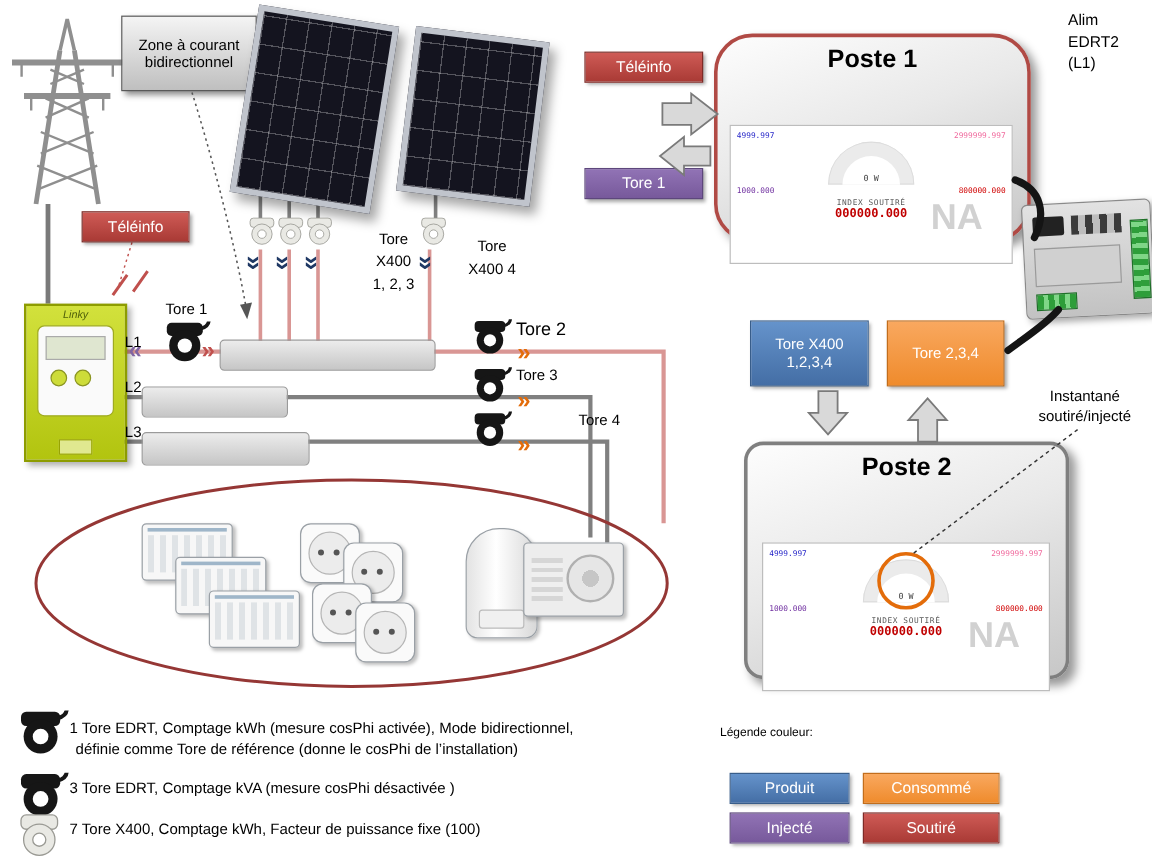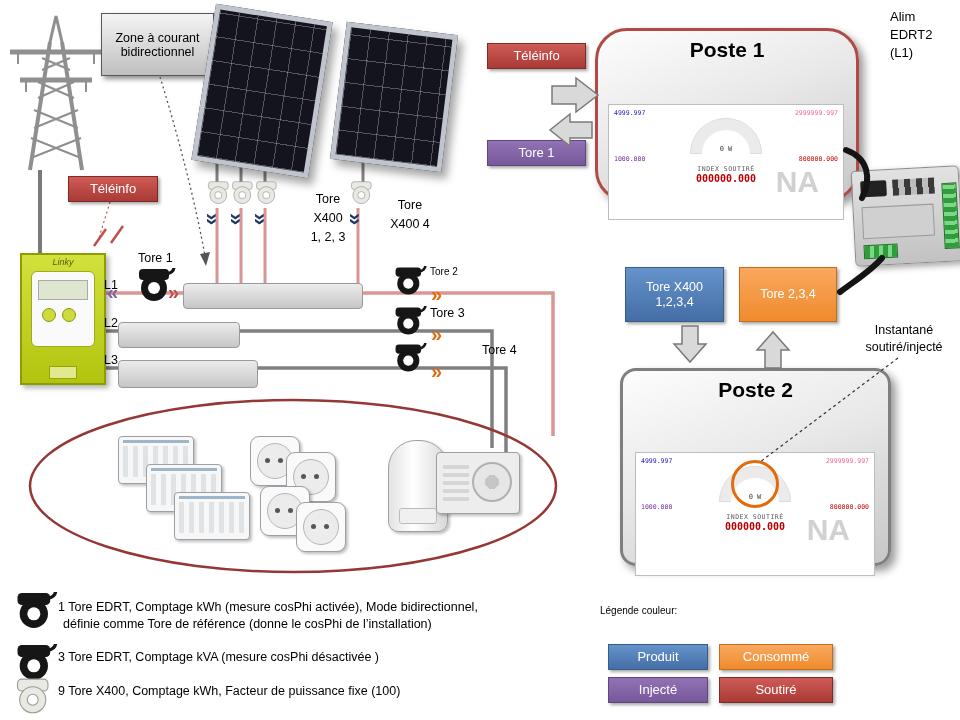--- a/index.html
+++ b/index.html
@@ -200,21 +200,21 @@
   <div class="txt" style="left:138px;top:251px;font-size:12.5px;">Tore 1</div>
   <div class="txt" style="left:298px;top:190px;width:60px;text-align:center;font-size:12.5px;line-height:1.5;">
     <div>Tore</div>
     <div>X400</div>
     <div>1, 2, 3</div>
   </div>
   <div class="txt" style="left:382px;top:196px;width:56px;text-align:center;font-size:12.5px;line-height:1.5;">
     <div>Tore</div>
     <div>X400 4</div>
   </div>
-  <div class="txt" style="left:430px;top:266px;font-size:10px;text-align:right;">Tore 2</div>
+  <div class="txt" style="left:430px;top:266px;font-size:15px;text-align:right;">Tore 2</div>
   <div class="txt" style="left:430px;top:306px;font-size:12.5px;">Tore 3</div>
   <div class="txt" style="left:446px;top:343px;font-size:12.5px;margin-left:36px;">Tore 4</div>
 
   <div class="radiator" style="left:118px;top:436px;"></div>
   <div class="radiator" style="left:146px;top:464px;"></div>
   <div class="radiator" style="left:174px;top:492px;"></div>
   <div class="outlet" style="left:250px;top:436px;"></div>
   <div class="outlet" style="left:286px;top:452px;"></div>
   <div class="outlet" style="left:260px;top:486px;"></div>
   <div class="outlet" style="left:296px;top:502px;"></div>
@@ -298,21 +298,21 @@
   <svg class="s" style="left:14px;top:644px;" width="44" height="37" viewBox="0 0 40 34">
       <use href="#toreB"></use>
     </svg>
   <svg class="s" style="left:14px;top:678px;" width="44" height="37" viewBox="0 0 40 34">
       <use href="#toreL"></use>
     </svg>
 
   <div class="leg-text" style="left:58px;top:600px;">1 Tore EDRT, Comptage kWh (mesure cosPhi activée), Mode bidirectionnel,</div>
   <div class="leg-text" style="left:63px;top:617px;">définie comme Tore de référence (donne le cosPhi de l’installation)</div>
   <div class="leg-text" style="left:58px;top:650px;">3 Tore EDRT, Comptage kVA (mesure cosPhi désactivée )</div>
-  <div class="leg-text" style="left:58px;top:684px;">9 Tore X400, Comptage kWh, Facteur de puissance fixe (100)</div>
+  <div class="leg-text" style="left:58px;top:684px;">7 Tore X400, Comptage kWh, Facteur de puissance fixe (100)</div>
 
   <div class="txt" style="left:600px;top:605px;font-size:10px;">Légende couleur:</div>
   <div class="box blue lc-box" style="left:608px;top:644px;">
     <span>Produit</span>
   </div>
   <div class="box orange lc-box w" style="left:719px;top:644px;">
     <span>Consommé</span>
   </div>
   <div class="box purple lc-box" style="left:608px;top:677px;">
     <span>Injecté</span>

